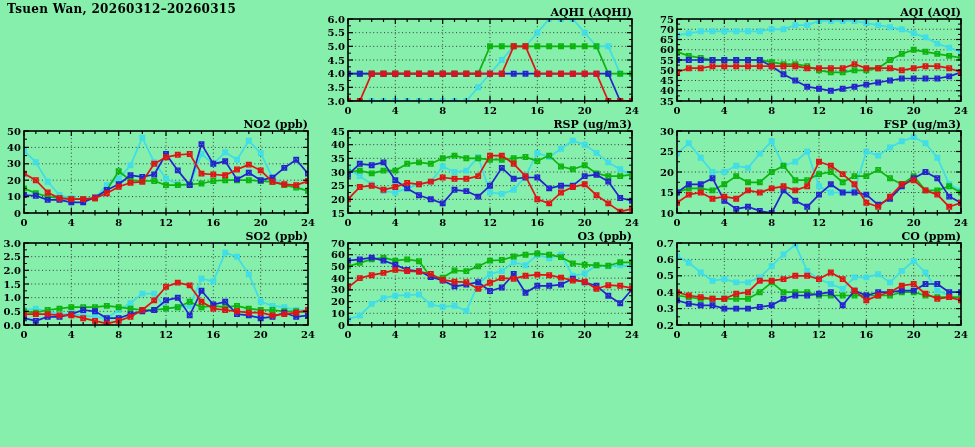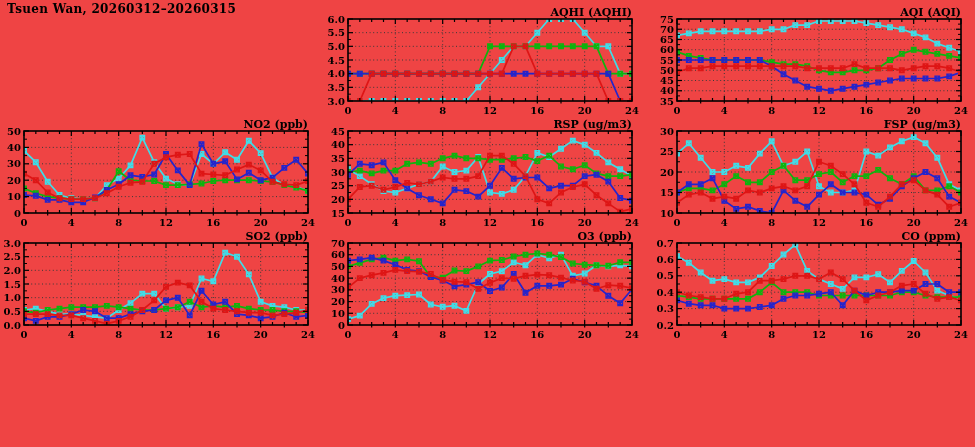--- a/index.html
+++ b/index.html
@@ -1,19 +1,19 @@
 <!DOCTYPE html>
 <html><head>
 <meta charset="utf-8">
 <style>
   html,body{margin:0;padding:0;background:#ffffff;}
   .stage{
     position:relative;
     width:975px;height:447px;
-    background:#ef4444;
+    background:#86efac;
     overflow:hidden;
     font-family:"DejaVu Serif", serif;
   }
   .page-title{
     position:absolute;
     left:7px;top:2px;
     font-family:"DejaVu Serif", serif;
     font-weight:bold;
     font-size:12px;
     color:#000;

